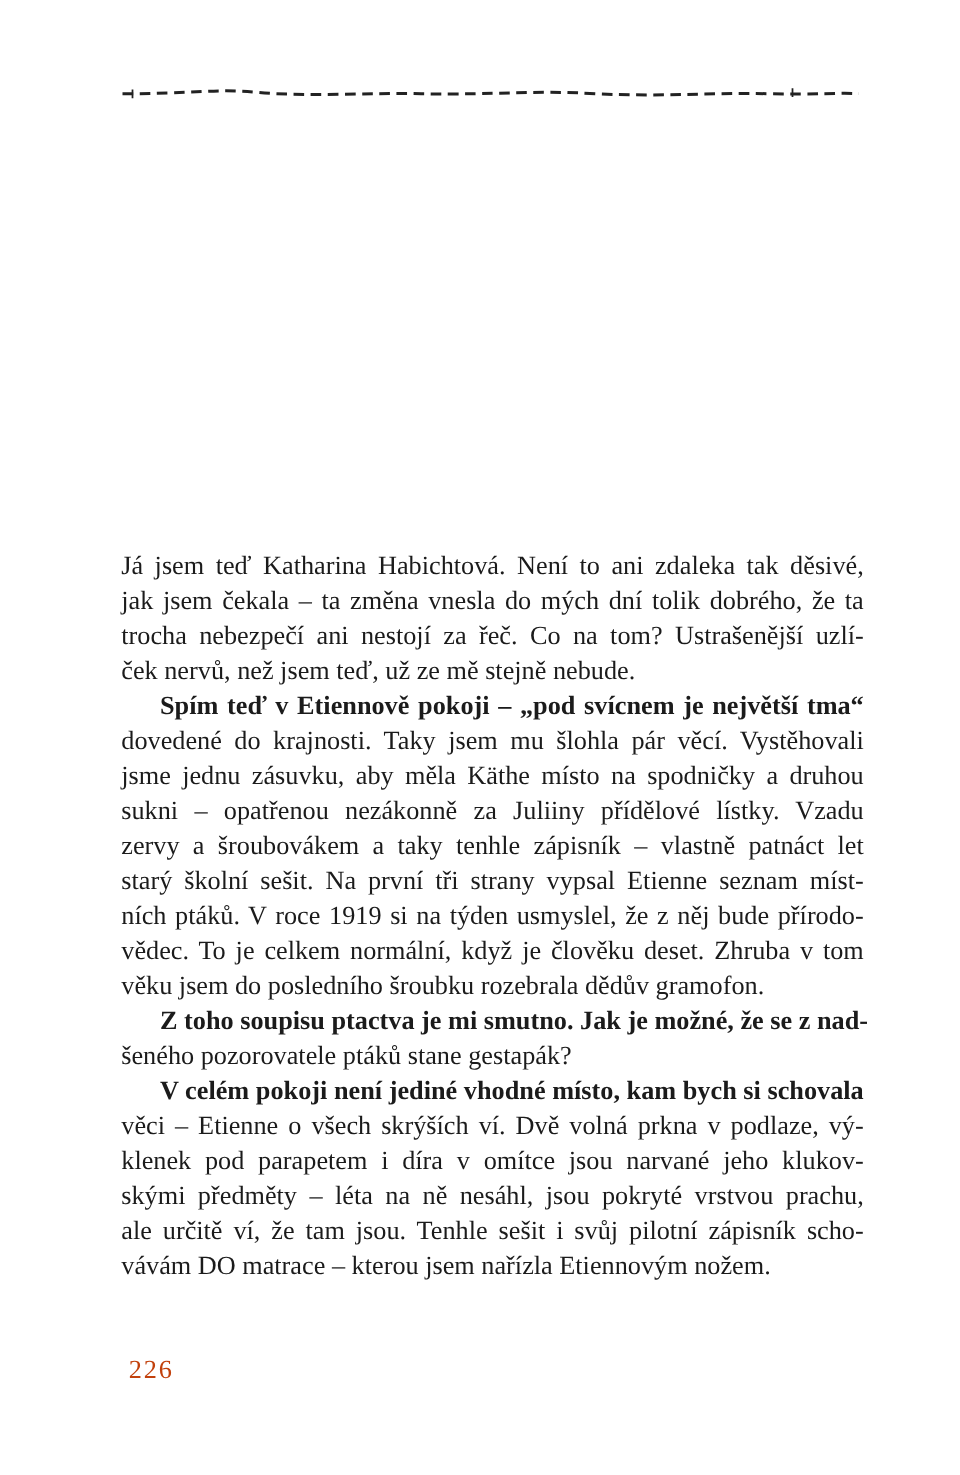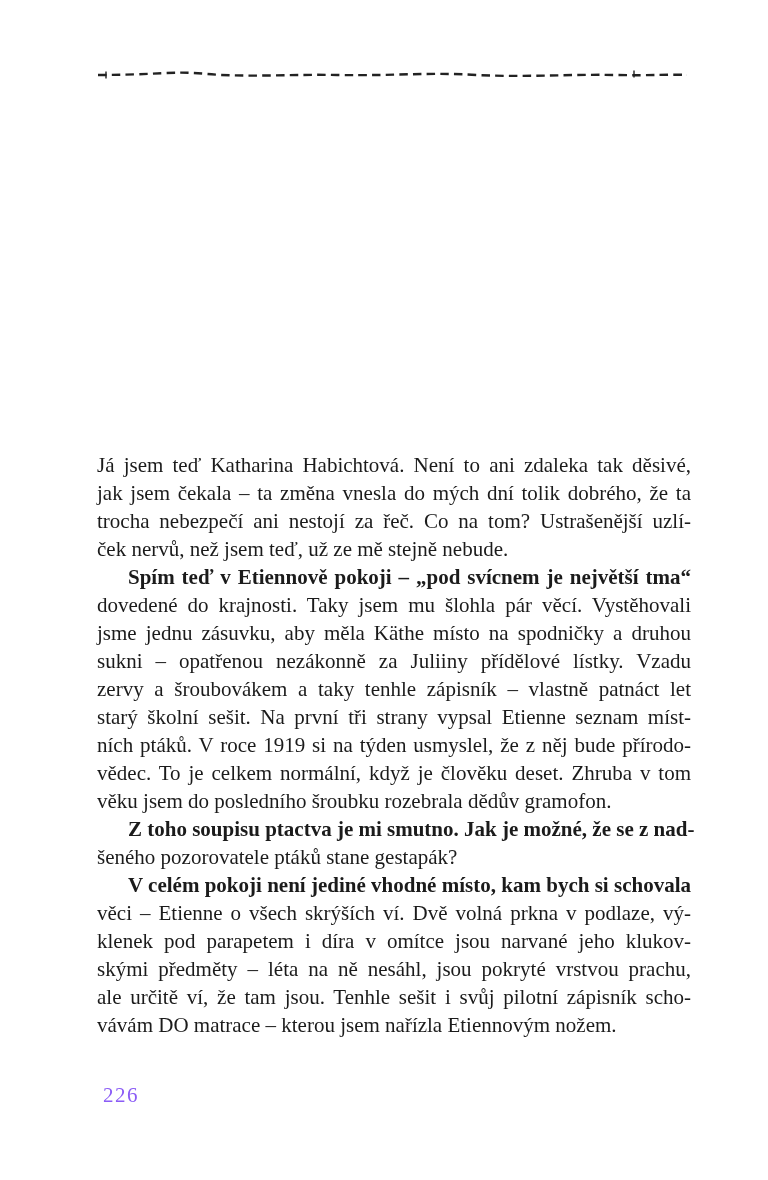--- a/index.html
+++ b/index.html
@@ -19,21 +19,21 @@
   .divider {
     position: absolute;
     left: 97px;
     top: 66px;
     width: 591px;
     height: 18px;
   }
   .text-block {
     position: absolute;
     left: 97px;
-    top: 451px;
+    top: 438px;
     width: 594px;
     font-size: 21px;
     line-height: 28px;
   }
   .line {
     text-align: justify;
     text-align-last: justify;
     white-space: nowrap;
   }
   .line.last {
@@ -42,21 +42,21 @@
   .line.indent {
     text-indent: 31px;
     font-weight: bold;
   }
   .page-number {
     position: absolute;
     left: 103px;
     top: 1083px;
     font-size: 21px;
     letter-spacing: 1.5px;
-    color: #8b5cf6;
+    color: #c2410c;
   }
 </style>
 </head>
 <body>
 
 <div class="page">
 
   <svg class="divider" viewBox="0 0 591 18" xmlns="http://www.w3.org/2000/svg" aria-hidden="true">
     <path d="M1,9 C60,9 75,4.5 110,8 C150,11.5 200,8 240,9 C300,10 330,6 380,9 C430,11.5 470,8 520,9 C555,9.8 575,8 590,9" fill="none" stroke="#222222" stroke-width="2.4" stroke-dasharray="8.5 5.2"></path>
     <path d="M9,5.5 L9,12.5" fill="none" stroke="#222222" stroke-width="1.4"></path>

